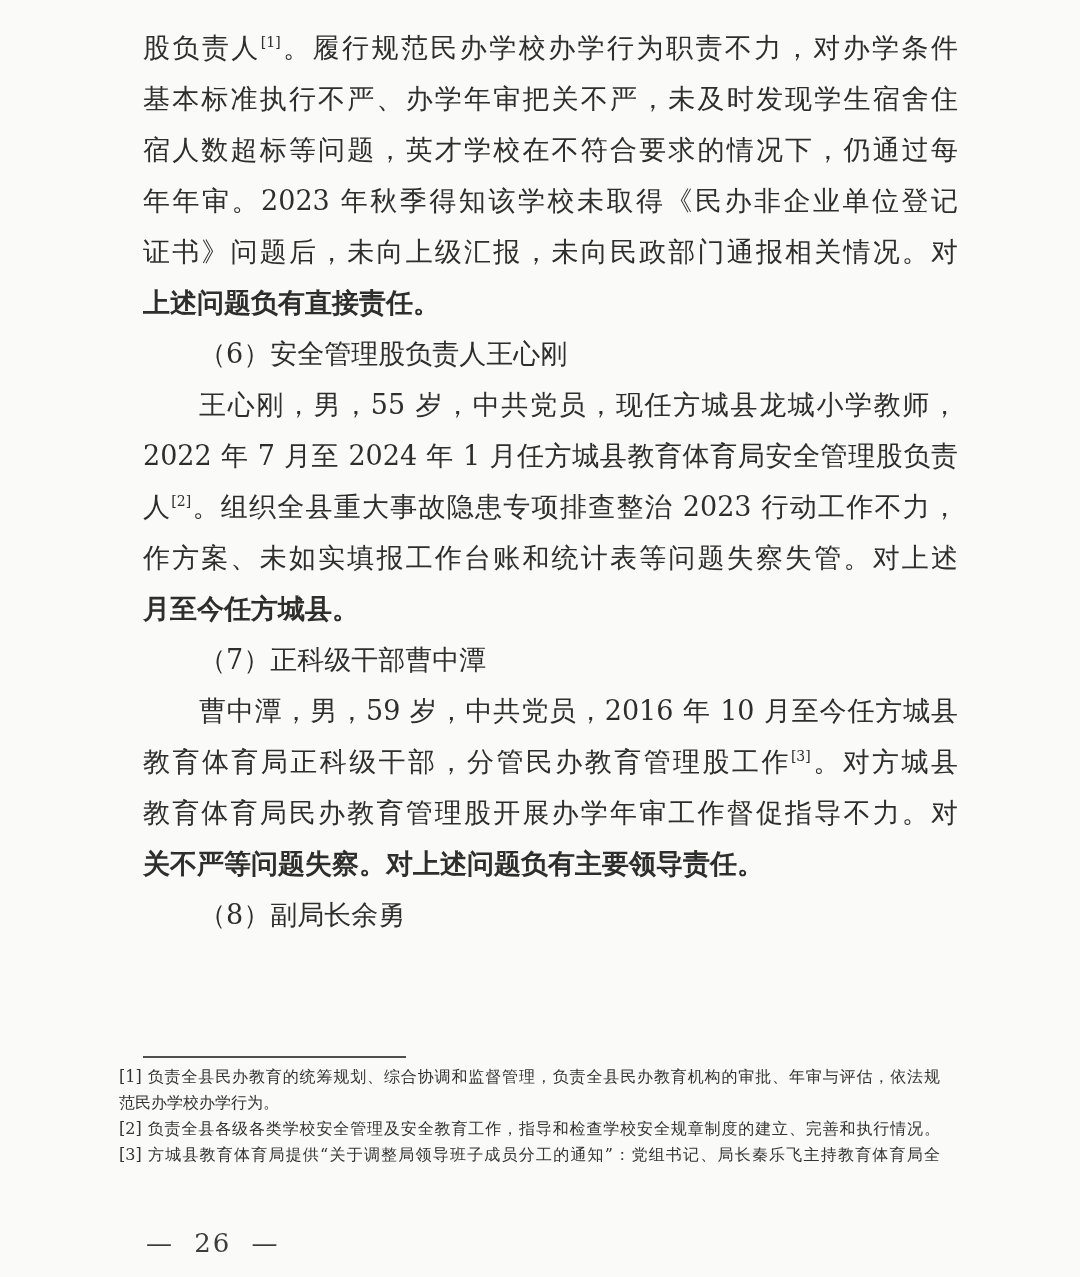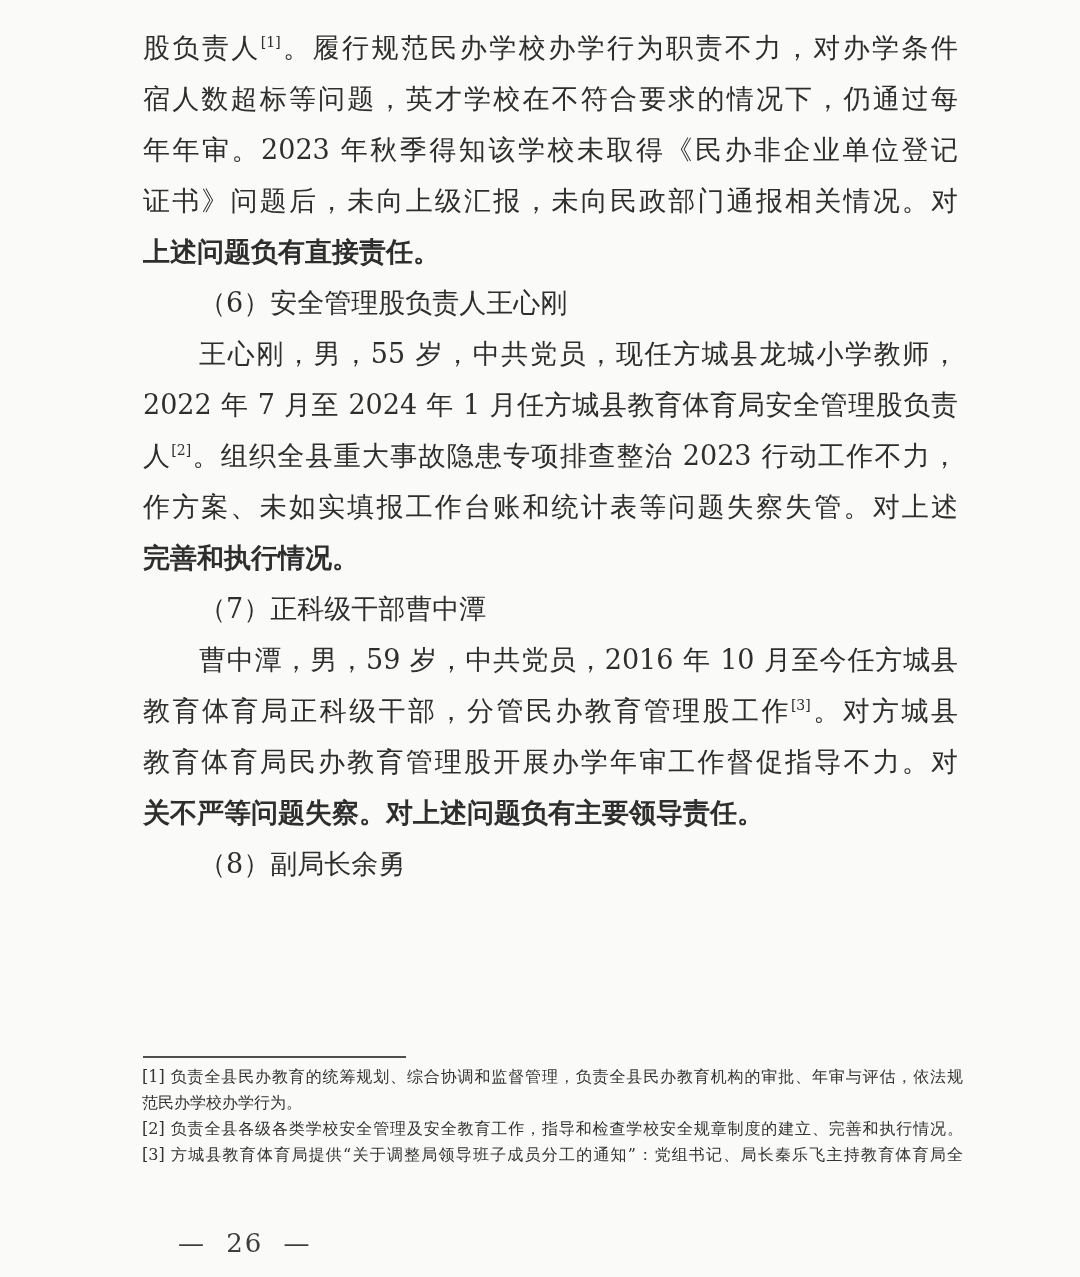--- a/index.html
+++ b/index.html
@@ -39,64 +39,64 @@
     letter-spacing: 0;
   }
   .footnote-sep {
     position: absolute;
     left: 143px; top: 1056px;
     width: 263px; height: 0;
     border-top: 2px solid #4f4f4f;
   }
   .footnotes {
     position: absolute;
-    left: 142px; top: 1064px;
+    left: 119px; top: 1064px;
     width: 821px;
     font-size: 16px;
     color: #333333;
   }
   .fline {
     height: 26px;
     line-height: 26px;
     white-space: nowrap;
     overflow: hidden;
     text-align: justify;
     text-align-last: justify;
   }
   .fline.lastline { text-align-last: left; }
   .page-number {
     position: absolute;
     left: 146px; top: 1228px;
     font-size: 26px;
     color: #3d3d3d;
     word-spacing: 10px;
     letter-spacing: 2px;
-    margin-left: 32px;
   }
 </style>
 </head>
 <body>
 
 <div class="page">
 
   <div class="body-text">
 
     <div class="line"><span>股负责人</span><sup class="fn-ref">[1]</sup><span>。履行规范民办学校办学行为职责不力，对办学条件</span></div>
+    <div class="line">基本标准执行不严、办学年审把关不严，未及时发现学生宿舍住</div>
     <div class="line">宿人数超标等问题，英才学校在不符合要求的情况下，仍通过每</div>
     <div class="line">年年审。2023 年秋季得知该学校未取得《民办非企业单位登记</div>
     <div class="line">证书》问题后，未向上级汇报，未向民政部门通报相关情况。对</div>
     <div class="line lastline">上述问题负有直接责任。</div>
 
     <div class="line heading indent">（6）安全管理股负责人王心刚</div>
 
     <div class="line indent">王心刚，男，55 岁，中共党员，现任方城县龙城小学教师，</div>
     <div class="line">2022 年 7 月至 2024 年 1 月任方城县教育体育局安全管理股负责</div>
     <div class="line"><span>人</span><sup class="fn-ref">[2]</sup><span>。组织全县重大事故隐患专项排查整治 2023 行动工作不力，</span></div>
     <div class="line">作方案、未如实填报工作台账和统计表等问题失察失管。对上述</div>
-    <div class="line lastline">完善和执行情况。</div>
+    <div class="line lastline">月至今任方城县。</div>
 
     <div class="line heading indent">（7）正科级干部曹中潭</div>
 
     <div class="line indent">曹中潭，男，59 岁，中共党员，2016 年 10 月至今任方城县</div>
     <div class="line"><span>教育体育局正科级干部，分管民办教育管理股工作</span><sup class="fn-ref">[3]</sup><span>。对方城县</span></div>
     <div class="line">教育体育局民办教育管理股开展办学年审工作督促指导不力。对</div>
     <div class="line lastline">关不严等问题失察。对上述问题负有主要领导责任。</div>
 
     <div class="line heading indent">（8）副局长余勇</div>
 

